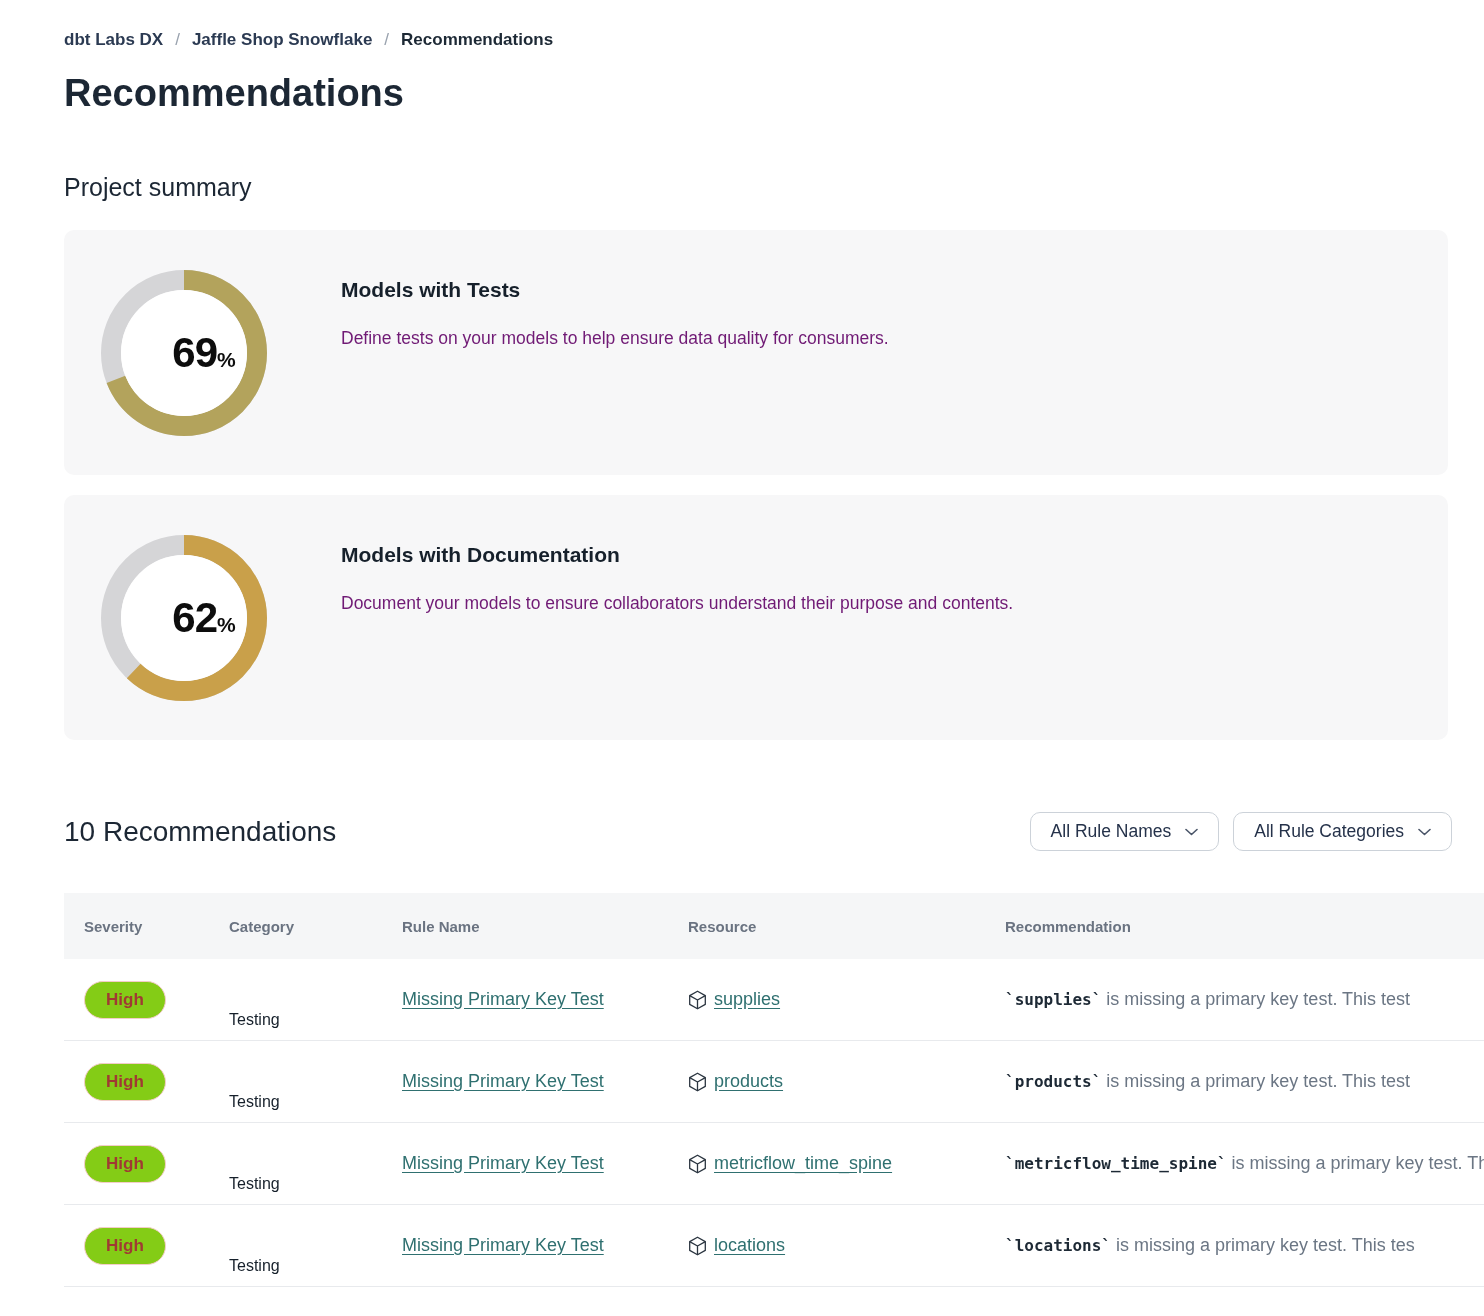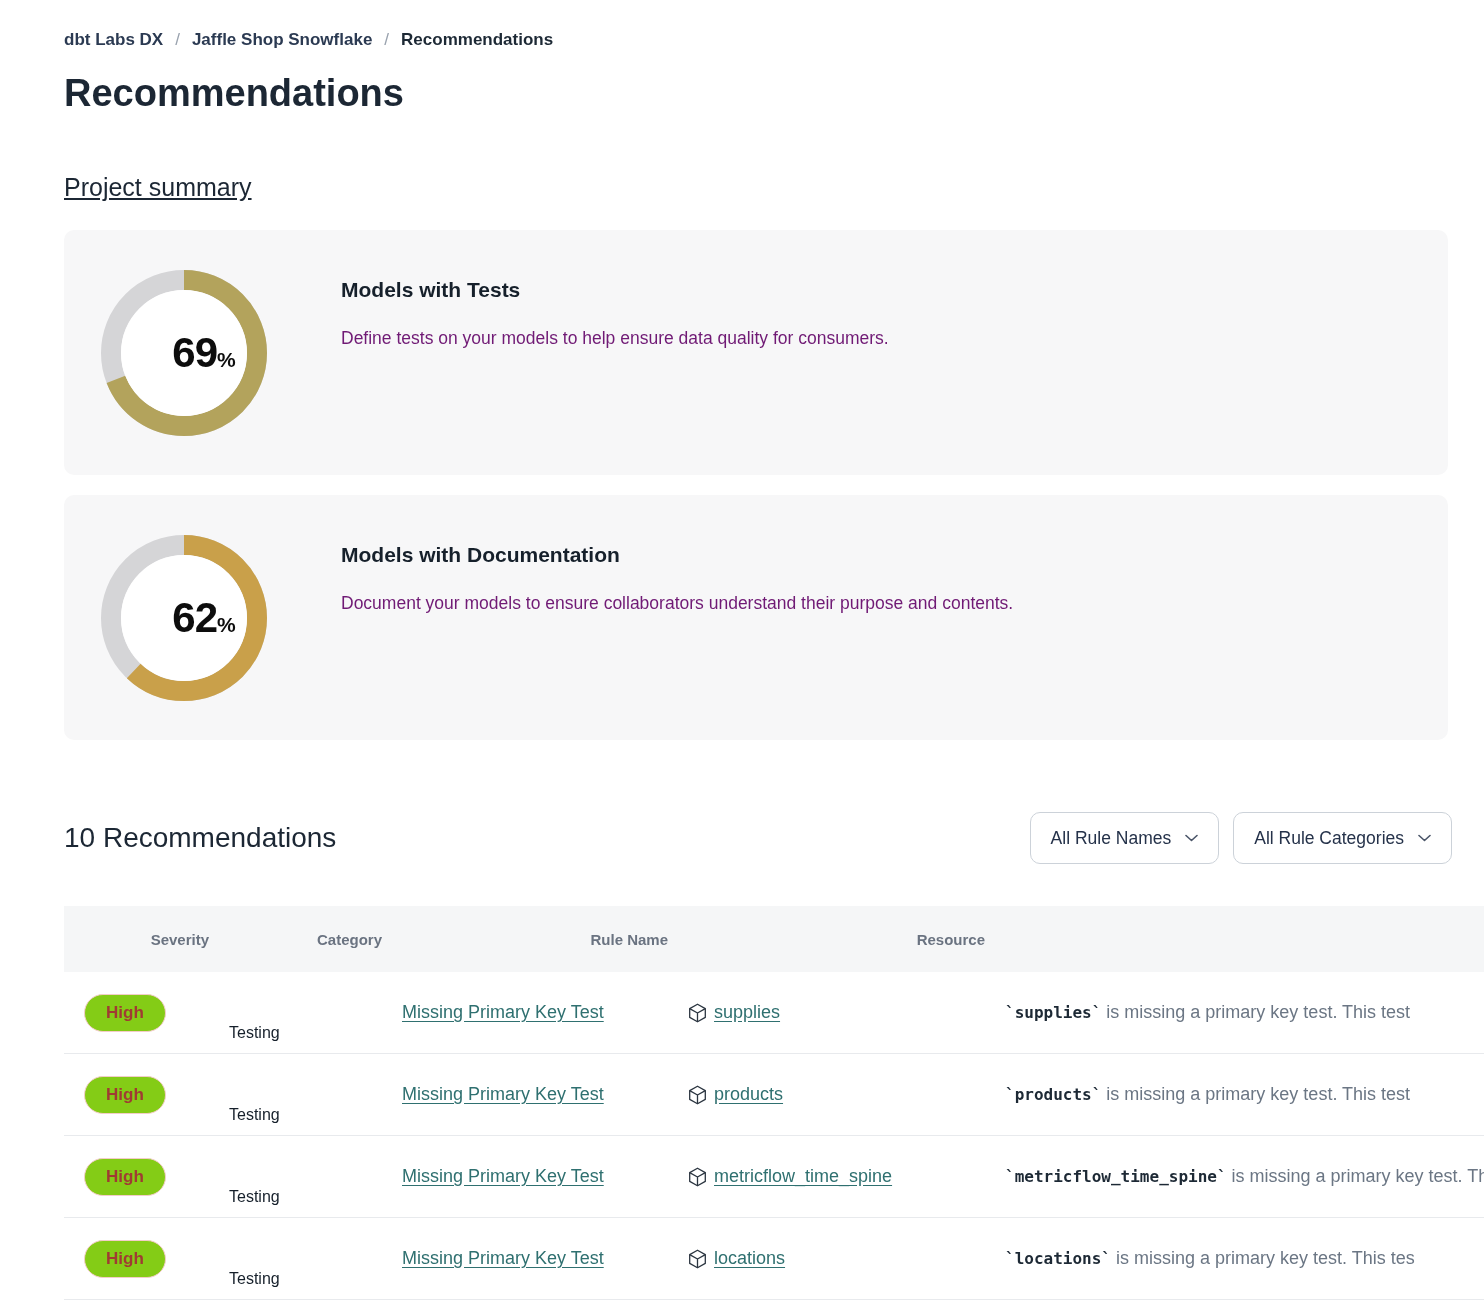--- a/index.html
+++ b/index.html
@@ -9,52 +9,52 @@
   
   .breadcrumb { margin: 30px 0 0 64px; display: flex; align-items: center; gap: 12px;
     font-size: 17px; font-weight: 700; color: #2b3a52; }
   .breadcrumb .sep { color: #99a2ae; font-weight: 400; }
   .breadcrumb .crumb-link { cursor: pointer; }
   .breadcrumb .current { color: #1d2935; }
 
   
   .page-title { margin: 22px 0 0 64px; font-size: 38px; font-weight: 600; color: #1c2734; }
 
-  .section-heading { margin: 58px 0 0 64px; font-size: 25px; font-weight: 400; color: #1c2734; text-decoration: underline; }
+  .section-heading { margin: 58px 0 0 64px; font-size: 25px; font-weight: 400; color: #1c2734; }
 
   
   .card { margin: 28px 64px 0 64px; margin-right: 36px; width: 1384px; height: 245px;
     background: #f7f7f8; border-radius: 10px; display: flex; align-items: center; }
   .card + .card { margin-top: 20px; }
   .donut-wrap { margin-left: 36px; position: relative; width: 168px; height: 168px; flex: none; }
   .donut-wrap svg { display: block; }
   .donut-label { position: absolute; inset: 0; display: flex; align-items: center;
     justify-content: center; }
   .donut-label .num { font-size: 42px; font-weight: 700; color: #0d0d0d; letter-spacing: -1px; margin-left: 40px; }
   .donut-label .unit { font-size: 21px; font-weight: 700; color: #0d0d0d; margin-top: 14px; }
   .card-text { margin-left: 73px; margin-top: -78px; }
   .card-title { font-size: 21px; font-weight: 700; color: #16202b; }
   .card-desc { margin-top: 26px; font-size: 17.5px; font-weight: 400; color: #701a75; }
 
   
   .rec-header-row { margin: 72px 32px 0 64px; display: flex; align-items: center; justify-content: space-between; }
   .rec-heading { font-size: 28px; font-weight: 500; color: #1c2734; }
   .filters { margin-left: auto; display: flex; gap: 14px; }
-  .filter-btn { height: 52px; padding: 0 20px; background: #ffffff; border: 1px solid #ccd2d9;
+  .filter-btn { height: 39px; padding: 0 20px; background: #ffffff; border: 1px solid #ccd2d9;
     border-radius: 10px; display: flex; align-items: center; gap: 14px; cursor: pointer;
     font-size: 17.5px; font-weight: 500; color: #25324a; font-family: "Liberation Sans", sans-serif; }
   .filter-btn svg { flex: none; }
 
   
   .rec-table { margin: 42px 0 0 64px; width: 1420px; overflow: hidden; }
   .rec-table-inner { width: 1720px; }
   .t-row { display: grid; grid-template-columns: 145px 173px 286px 317px minmax(0, 1fr);
     align-items: center; }
   .t-head { background: #f5f6f7; height: 66px; }
-  .t-head .cell { font-size: 15px; font-weight: 700; color: #6a7381; text-align: right; }
+  .t-head .cell { font-size: 15px; font-weight: 700; color: #6a7381; }
   .cell { padding-left: 20px; white-space: nowrap; }
   .t-body-row { height: 82px; border-bottom: 1px solid #e8eaed; background: #ffffff; }
   .badge-high { display: inline-block; padding: 8px 21px; background: #84cc16;
     border: 1px solid #f3cdc8; border-radius: 22px; font-size: 17px; font-weight: 700;
     color: #a03a33; }
   .category-text { font-size: 16px; color: #16202b; margin-top: 40px; }
   .link { color: #2f7070; text-decoration: underline; text-underline-offset: 3px;
     font-size: 18px; font-weight: 500; cursor: pointer; }
   .resource-cell { display: flex; align-items: center; gap: 7px; }
   .cube { flex: none; }

